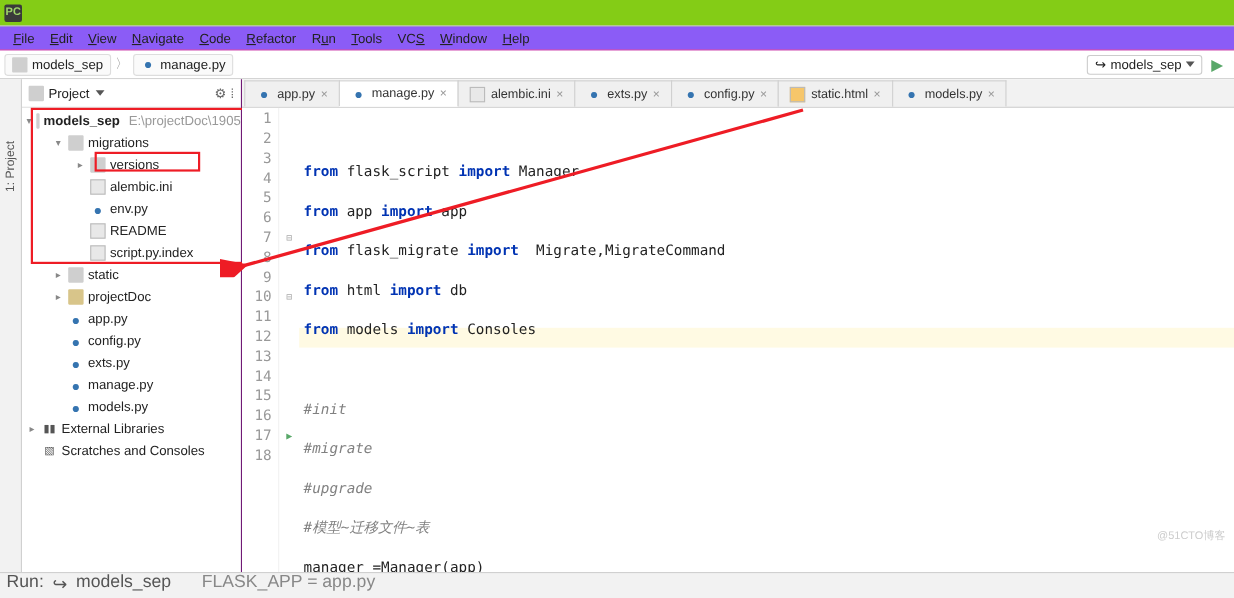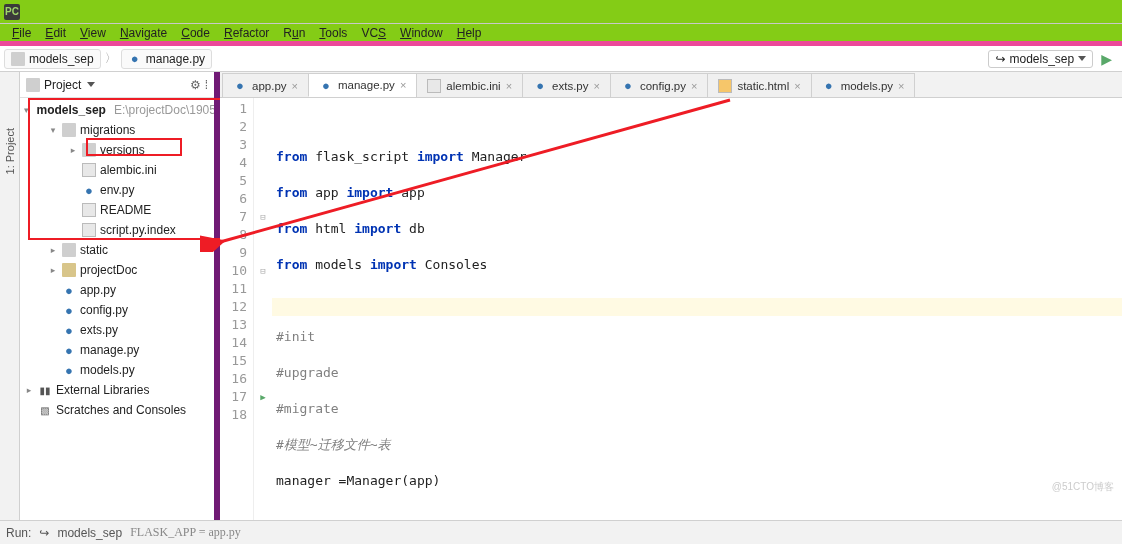--- a/index.html
+++ b/index.html
@@ -1,30 +1,30 @@
 <!DOCTYPE html>
 <html><head>
 <meta charset="utf-8">
 <style>
   html,body{margin:0;padding:0;width:1122px;height:544px;font-family:Segoe UI,Arial,sans-serif;font-size:12px;color:#222;background:#f2f2f2;overflow:hidden}
   *{box-sizing:border-box}
   .titlebar{height:24px;background:#84cc16;border-bottom:1px solid #c8c8c8;display:flex;align-items:center;padding:0 4px;gap:18px}
   .pc-logo{width:16px;height:16px;background:#3a3a3a;color:#9fd66a;font-size:10px;font-weight:bold;display:flex;align-items:center;justify-content:center;border-radius:2px}
-  .menubar{height:22px;background:#84cc16;border-bottom:5px solid #ec4899;display:flex;align-items:flex-start;padding:0 6px;gap:2px}
+  .menubar{height:22px;background:#8b5cf6;border-bottom:1px solid #ec4899;display:flex;align-items:center;padding:0 6px;gap:2px}
   .menubar span{padding:2px 6px;cursor:default}
   .menubar span u{text-decoration:underline}
   .navbar{height:26px;background:#fff;border-bottom:1px solid #d0d0d0;display:flex;align-items:center;padding:0 4px;gap:2px}
   .crumb{display:flex;align-items:center;gap:4px;padding:2px 6px;border:1px solid #ddd;border-radius:3px;background:#fafafa}
   .crumb-sep{color:#999;margin:0 2px}
   .run-combo{margin-left:auto;display:flex;align-items:center;gap:4px;border:1px solid #ccc;border-radius:3px;padding:1px 6px;background:#fff}
   .tri{width:0;height:0;border-left:4px solid transparent;border-right:4px solid transparent;border-top:5px solid #555}
   .body{display:flex;height:calc(544px - 24px - 22px - 26px - 24px)}
   .left-gutter{width:20px;background:#f2f2f2;border-right:1px solid #d0d0d0;display:flex;flex-direction:column;align-items:center;padding-top:50px}
   .vtab{writing-mode:vertical-rl;transform:rotate(180deg);font-size:11px;color:#555;padding:6px 0}
-  .project-panel{width:200px;background:#fff;border-right:6px solid #701a75;display:flex;flex-direction:column;position:relative}
+  .project-panel{width:200px;background:#fff;border-right:1px solid #701a75;display:flex;flex-direction:column;position:relative}
   .project-head{height:26px;border-bottom:1px solid #e0e0e0;display:flex;align-items:center;padding:0 6px;gap:4px}
   .gear{font-size:12px;color:#666}
   .tree{flex:1;overflow:hidden;padding-top:2px}
   .tree-row{display:flex;align-items:center;gap:4px;height:20px;padding-left:4px;white-space:nowrap}
   .tree-row.d1{padding-left:28px}
   .tree-row.d2{padding-left:48px}
   .caret{width:10px;display:inline-block;color:#888;font-size:9px;text-align:center}
   .ico{width:14px;height:14px;display:inline-flex;align-items:center;justify-content:center;font-size:10px}
   .ico.folder{background:#d8c58a;border-radius:1px}
   .ico.folder-grey{background:#cfcfcf;border-radius:1px}
@@ -37,26 +37,26 @@
   .tab{display:flex;align-items:center;gap:5px;height:24px;padding:0 10px;border:1px solid #d0d0d0;border-bottom:none;background:#f0f0f0;margin-right:-1px;font-size:11.5px;color:#333}
   .tab.active{background:#fff;border-bottom:1px solid #fff}
   .closex{color:#999;font-size:11px}
   .editor{flex:1;display:flex;font-family:Consolas,Menlo,monospace;font-size:13px;line-height:18px;position:relative;overflow:hidden}
   .gutter{width:34px;text-align:right;padding:2px 6px 2px 2px;color:#999;background:#fff;border-right:1px solid #eee}
   .fold-col{width:18px;background:#fff;padding-top:2px}
   .fold{color:#aaa;font-size:9px;text-align:center;height:18px}
   .code{flex:1;padding:14px 4px;white-space:pre;position:relative}
   .k{color:#0033b3;font-weight:bold}
   .c{color:#808080;font-style:italic}
-  .cit{color:#808080;}
+  .cit{color:#808080;font-style:italic}
   .hl-line{position:absolute;left:0;right:0;height:18px;background:#fffae3;z-index:0}
   .code .ln{position:relative;z-index:1;height:18px}
   .play{color:#59a869}
   .arrow{position:absolute;z-index:5;pointer-events:none}
-  .statusbar{height:24px;background:#f2f2f2;border-top:1px solid #d0d0d0;display:flex;align-items:center;padding:0 6px;gap:8px;font-size:12px;color:#555}
+  .statusbar{height:24px;background:#f2f2f2;border-top:1px solid #d0d0d0;display:flex;padding:0 6px;gap:8px;font-size:16px;color:#555}
   .watermark{position:absolute;right:8px;bottom:26px;color:#ccc;font-size:10px}
 </style>
 </head>
 <body>
 
 <div class="titlebar">
   <div class="pc-logo">PC</div>
 </div>
 
 <div class="menubar">
@@ -254,26 +254,27 @@
           <div class="fold"></div>
           <div class="fold"></div>
           <div class="fold"></div>
         <div class="fold play">▶</div>
           <div class="fold"></div>
       </div>
       <div class="code">
         <div class="hl-line" style="top:200px"></div>
 <div class="ln"><span class="k">from</span><span> flask_script </span><span class="k">import</span><span> Manager</span></div>
 <div class="ln"><span class="k">from</span><span> app </span><span class="k">import</span><span> app</span></div>
+<div class="ln"><span class="k">from</span><span> flask_migrate </span><span class="k">import</span><span>  Migrate,MigrateCommand</span></div>
 <div class="ln"><span class="k">from</span><span> html </span><span class="k">import</span><span> db</span></div>
 <div class="ln"><span class="k">from</span><span> models </span><span class="k">import</span><span> Consoles</span></div>
 <div class="ln"></div>
 <div class="ln"><span class="cit">#init</span></div>
+<div class="ln"><span class="cit">#migrate</span></div>
 <div class="ln"><span class="cit">#upgrade</span></div>
-<div class="ln"><span class="cit">#migrate</span></div>
 <div class="ln"><span class="c">#模型~迁移文件~表</span></div>
 <div class="ln"><span>manager =Manager(app)</span></div>
 
 
 
 
 
 
 
       </div>
@@ -289,14 +290,14 @@
     </svg>
 
     <div class="watermark">@51CTO博客</div>
   </div>
 </div>
 
 <div class="statusbar">
   <span>Run:</span>
   <span>↪</span>
   <span>models_sep</span>
-  <span style="font-family:Liberation Serif, serif;color:#888">FLASK_APP = app.py</span>
+  <span style="margin-left:20px;font-family:Liberation Sans, sans-serif;color:#888">FLASK_APP = app.py</span>
 </div>
 
 </body></html>

